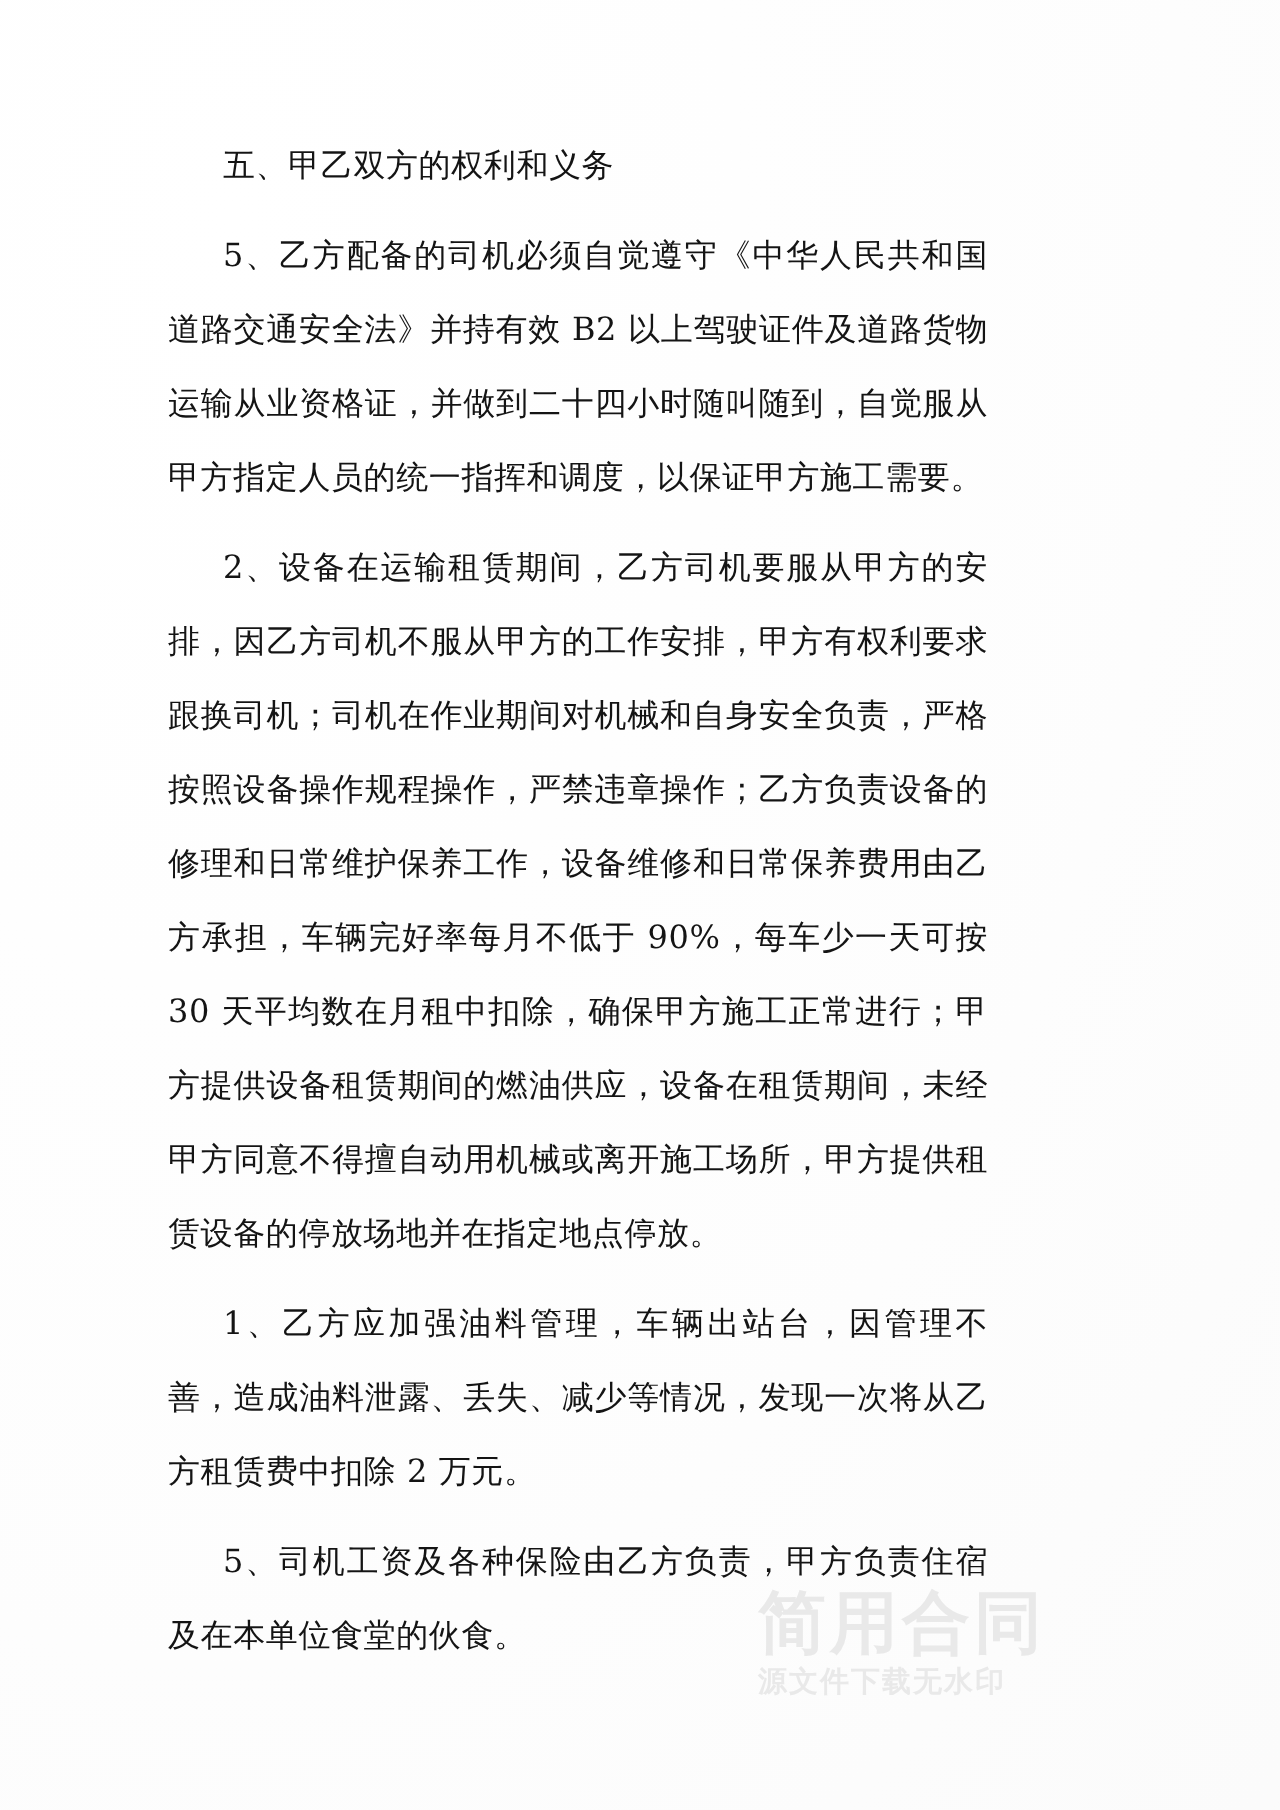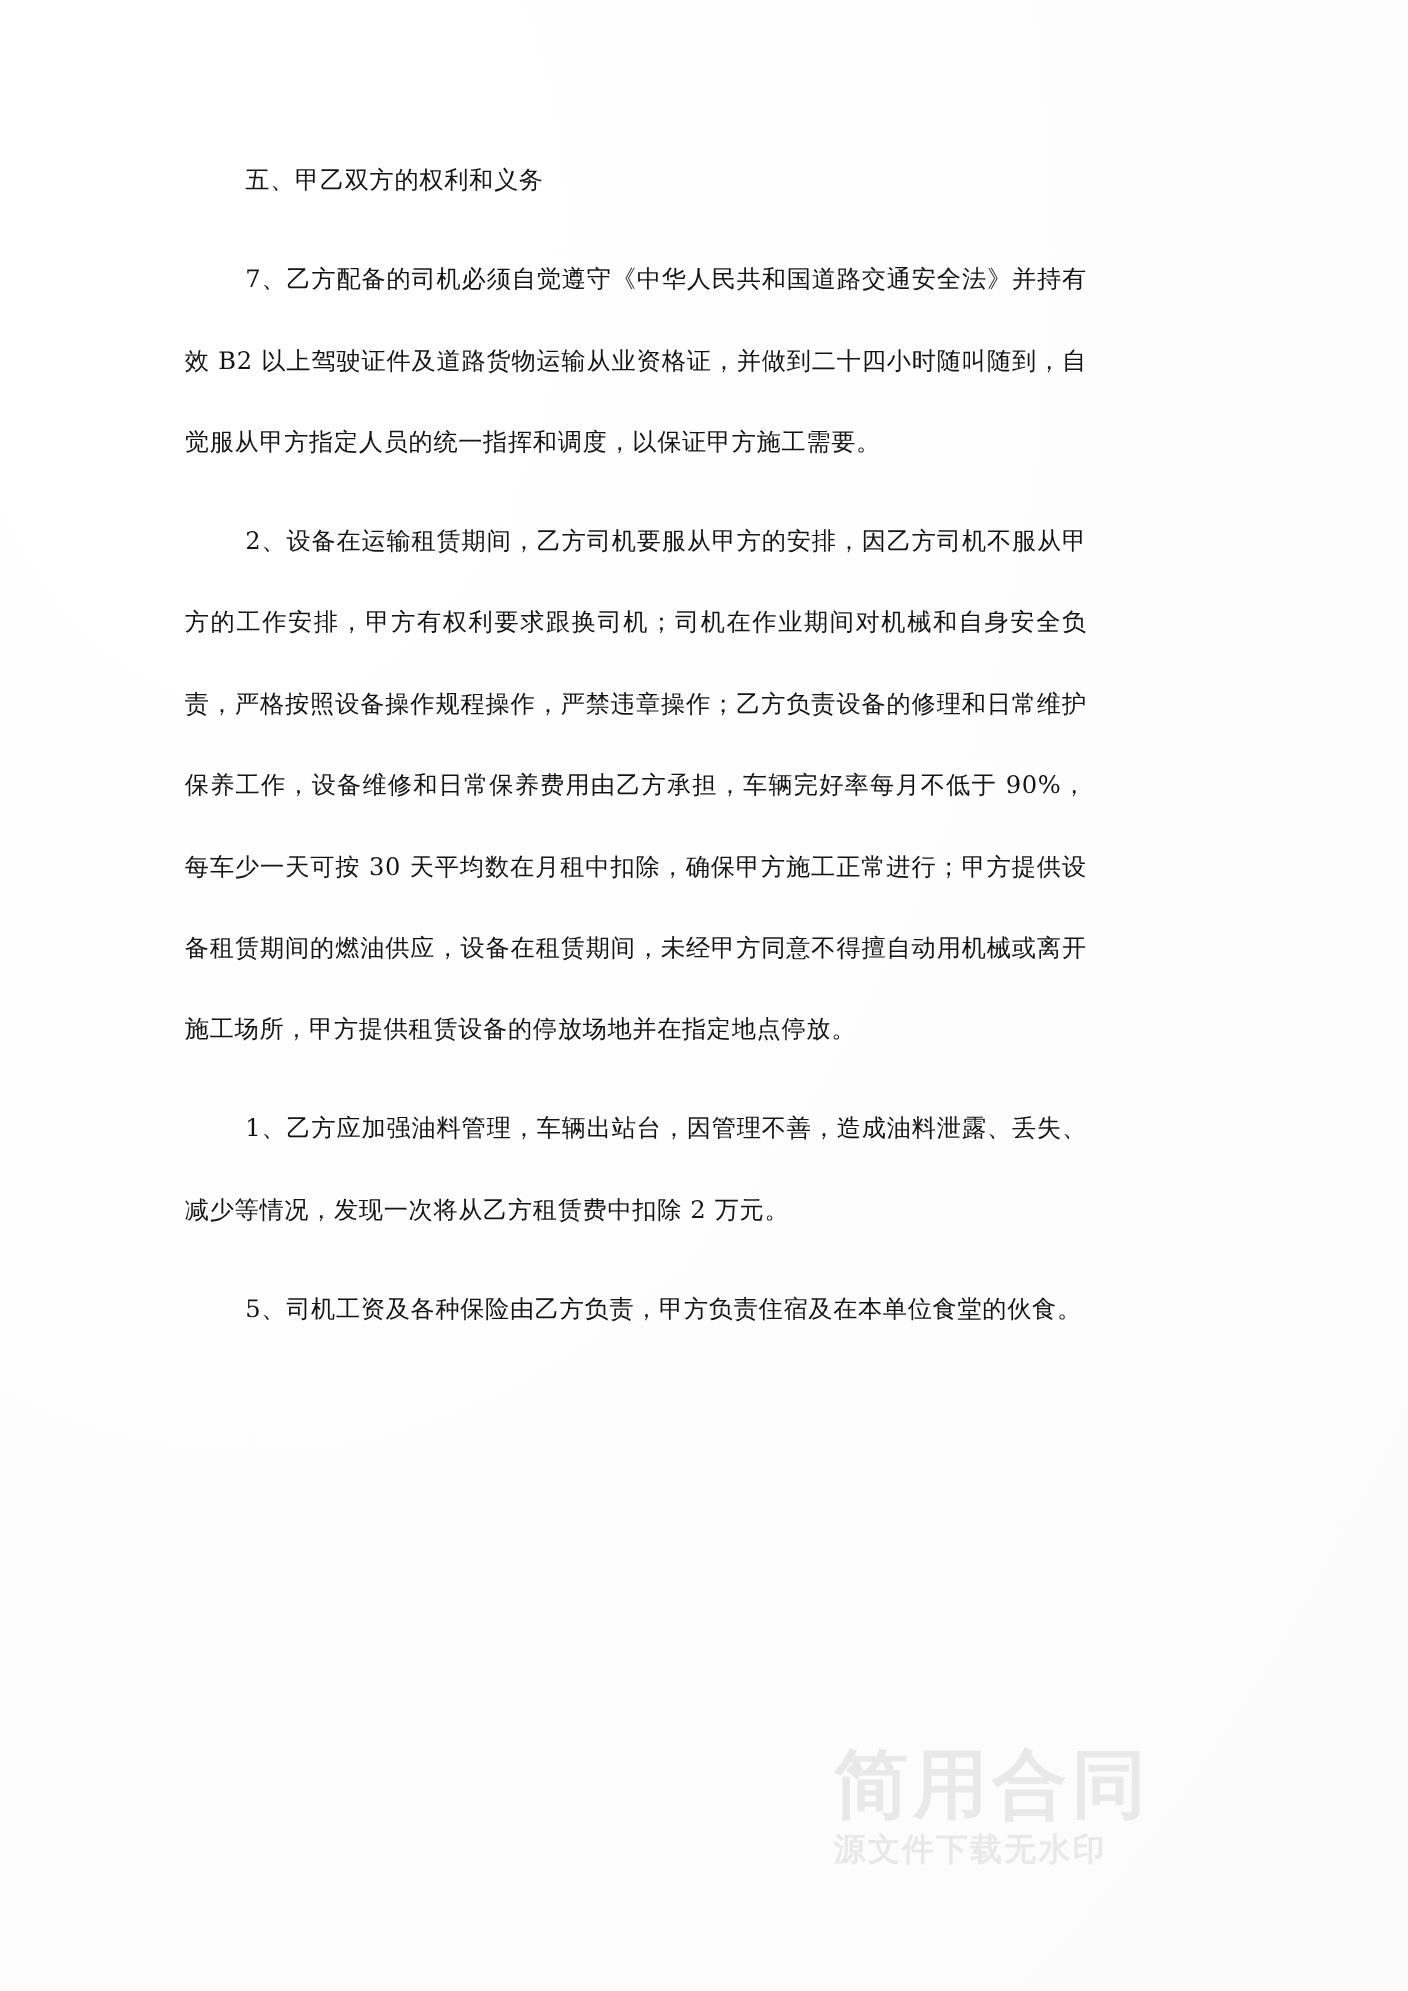--- a/index.html
+++ b/index.html
@@ -31,21 +31,21 @@
   }
 
   .content {
     position: absolute;
     left: 168px;
     top: 128px;
     width: 820px;
   }
 
   .para {
-    font-size: 22px;
+    font-size: 32px;
     line-height: 74px;
     color: #141414;
     text-align: justify;
     text-justify: inter-ideograph;
     letter-spacing: 0.6px;
     margin: 0 0 0 0;
     font-weight: 400;
     text-rendering: geometricPrecision;
     font-family: "DejaVu Serif", "Liberation Serif", serif;
   }
@@ -93,21 +93,21 @@
 </head>
 <body>
 
 <div class="page">
   <div class="paper-tint"></div>
 
   <div class="content">
 
     <p class="para heading">五、甲乙双方的权利和义务</p>
 
-    <p class="para body">7、乙方配备的司机必须自觉遵守《中华人民共和国道路交通安全法》并持有效 B2 以上驾驶证件及道路货物运输从业资格证，并做到二十四小时随叫随到，自觉服从甲方指定人员的统一指挥和调度，以保证甲方施工需要。</p>
+    <p class="para body">5、乙方配备的司机必须自觉遵守《中华人民共和国道路交通安全法》并持有效 B2 以上驾驶证件及道路货物运输从业资格证，并做到二十四小时随叫随到，自觉服从甲方指定人员的统一指挥和调度，以保证甲方施工需要。</p>
 
     <p class="para body">2、设备在运输租赁期间，乙方司机要服从甲方的安排，因乙方司机不服从甲方的工作安排，甲方有权利要求跟换司机；司机在作业期间对机械和自身安全负责，严格按照设备操作规程操作，严禁违章操作；乙方负责设备的修理和日常维护保养工作，设备维修和日常保养费用由乙方承担，车辆完好率每月不低于 90%，每车少一天可按 30 天平均数在月租中扣除，确保甲方施工正常进行；甲方提供设备租赁期间的燃油供应，设备在租赁期间，未经甲方同意不得擅自动用机械或离开施工场所，甲方提供租赁设备的停放场地并在指定地点停放。</p>
 
 
     <p class="para body">1、乙方应加强油料管理，车辆出站台，因管理不善，造成油料泄露、丢失、减少等情况，发现一次将从乙方租赁费中扣除 2 万元。</p>
 
     <p class="para body">5、司机工资及各种保险由乙方负责，甲方负责住宿及在本单位食堂的伙食。</p>
 
   </div>
 

